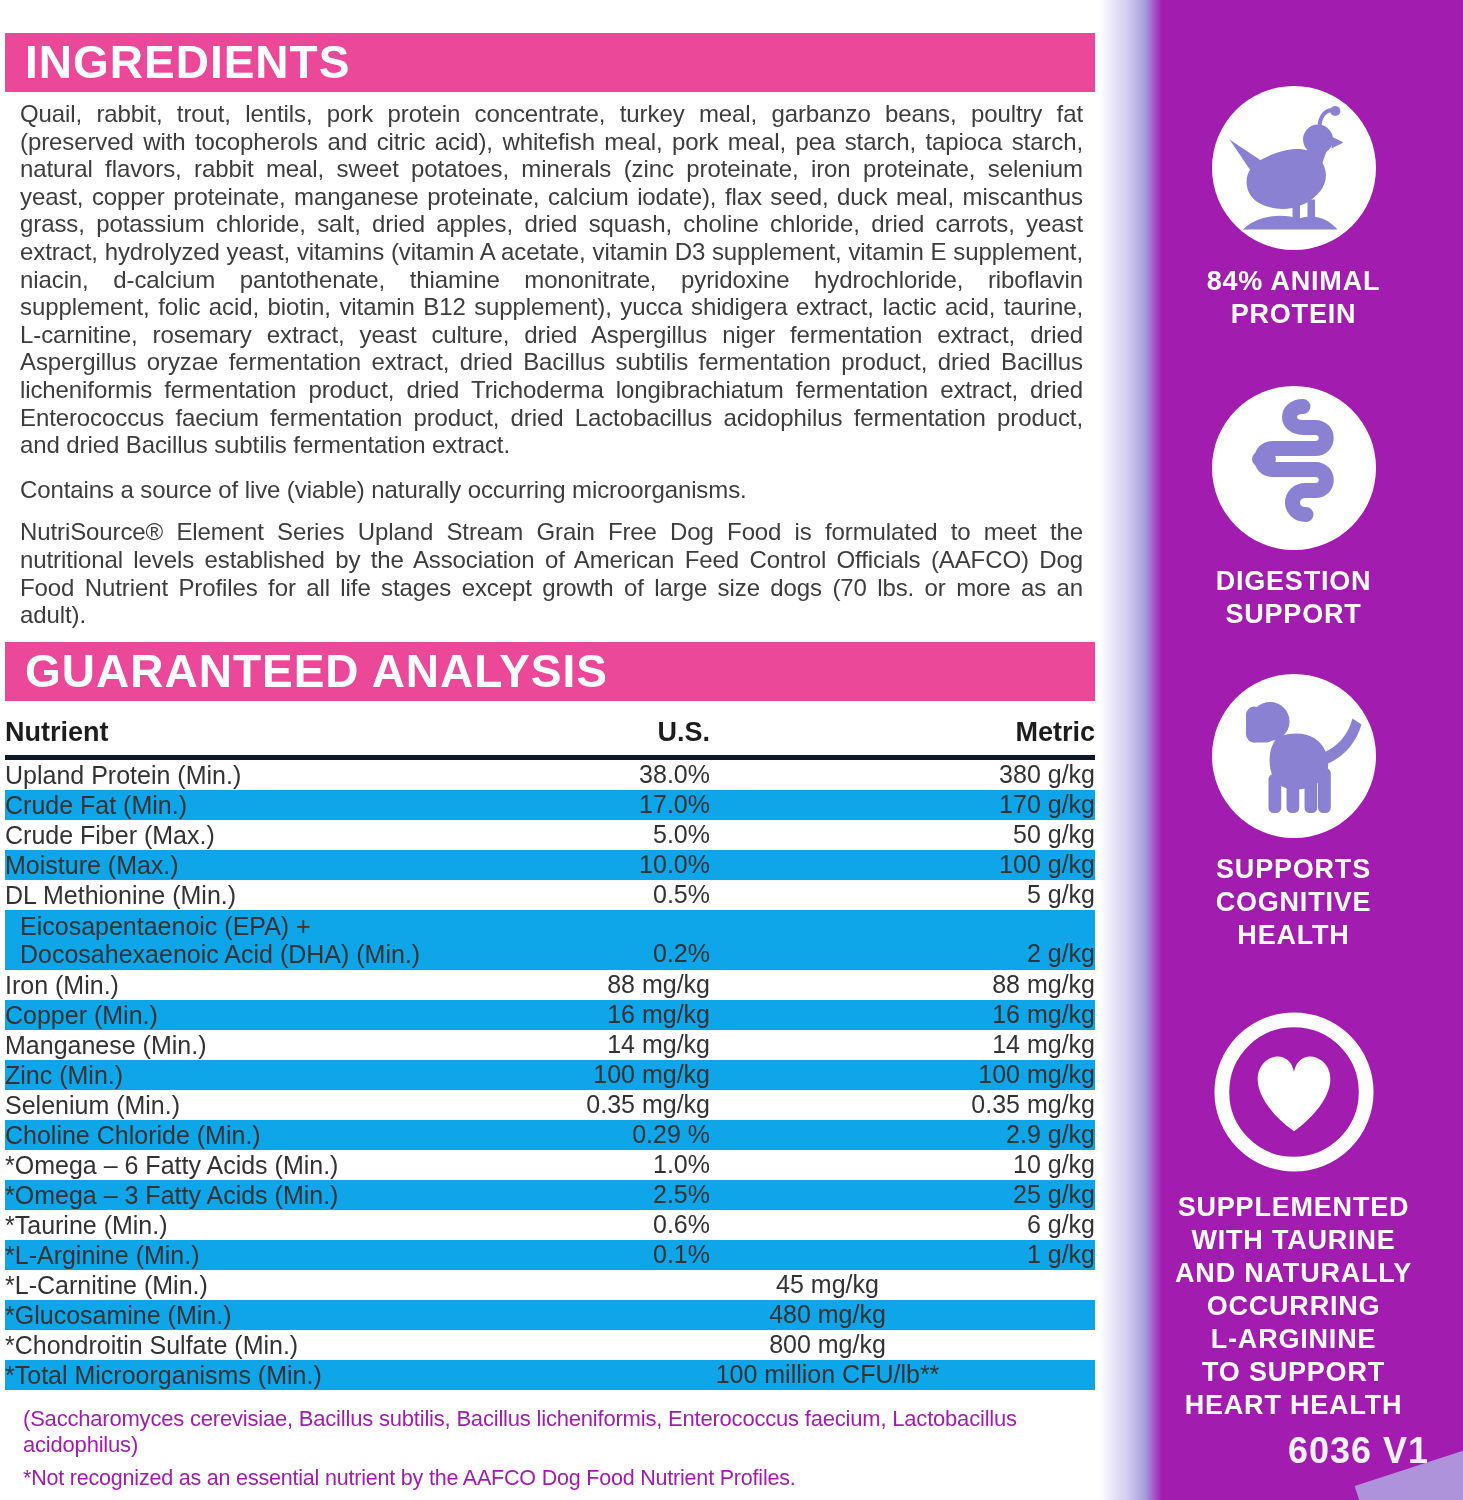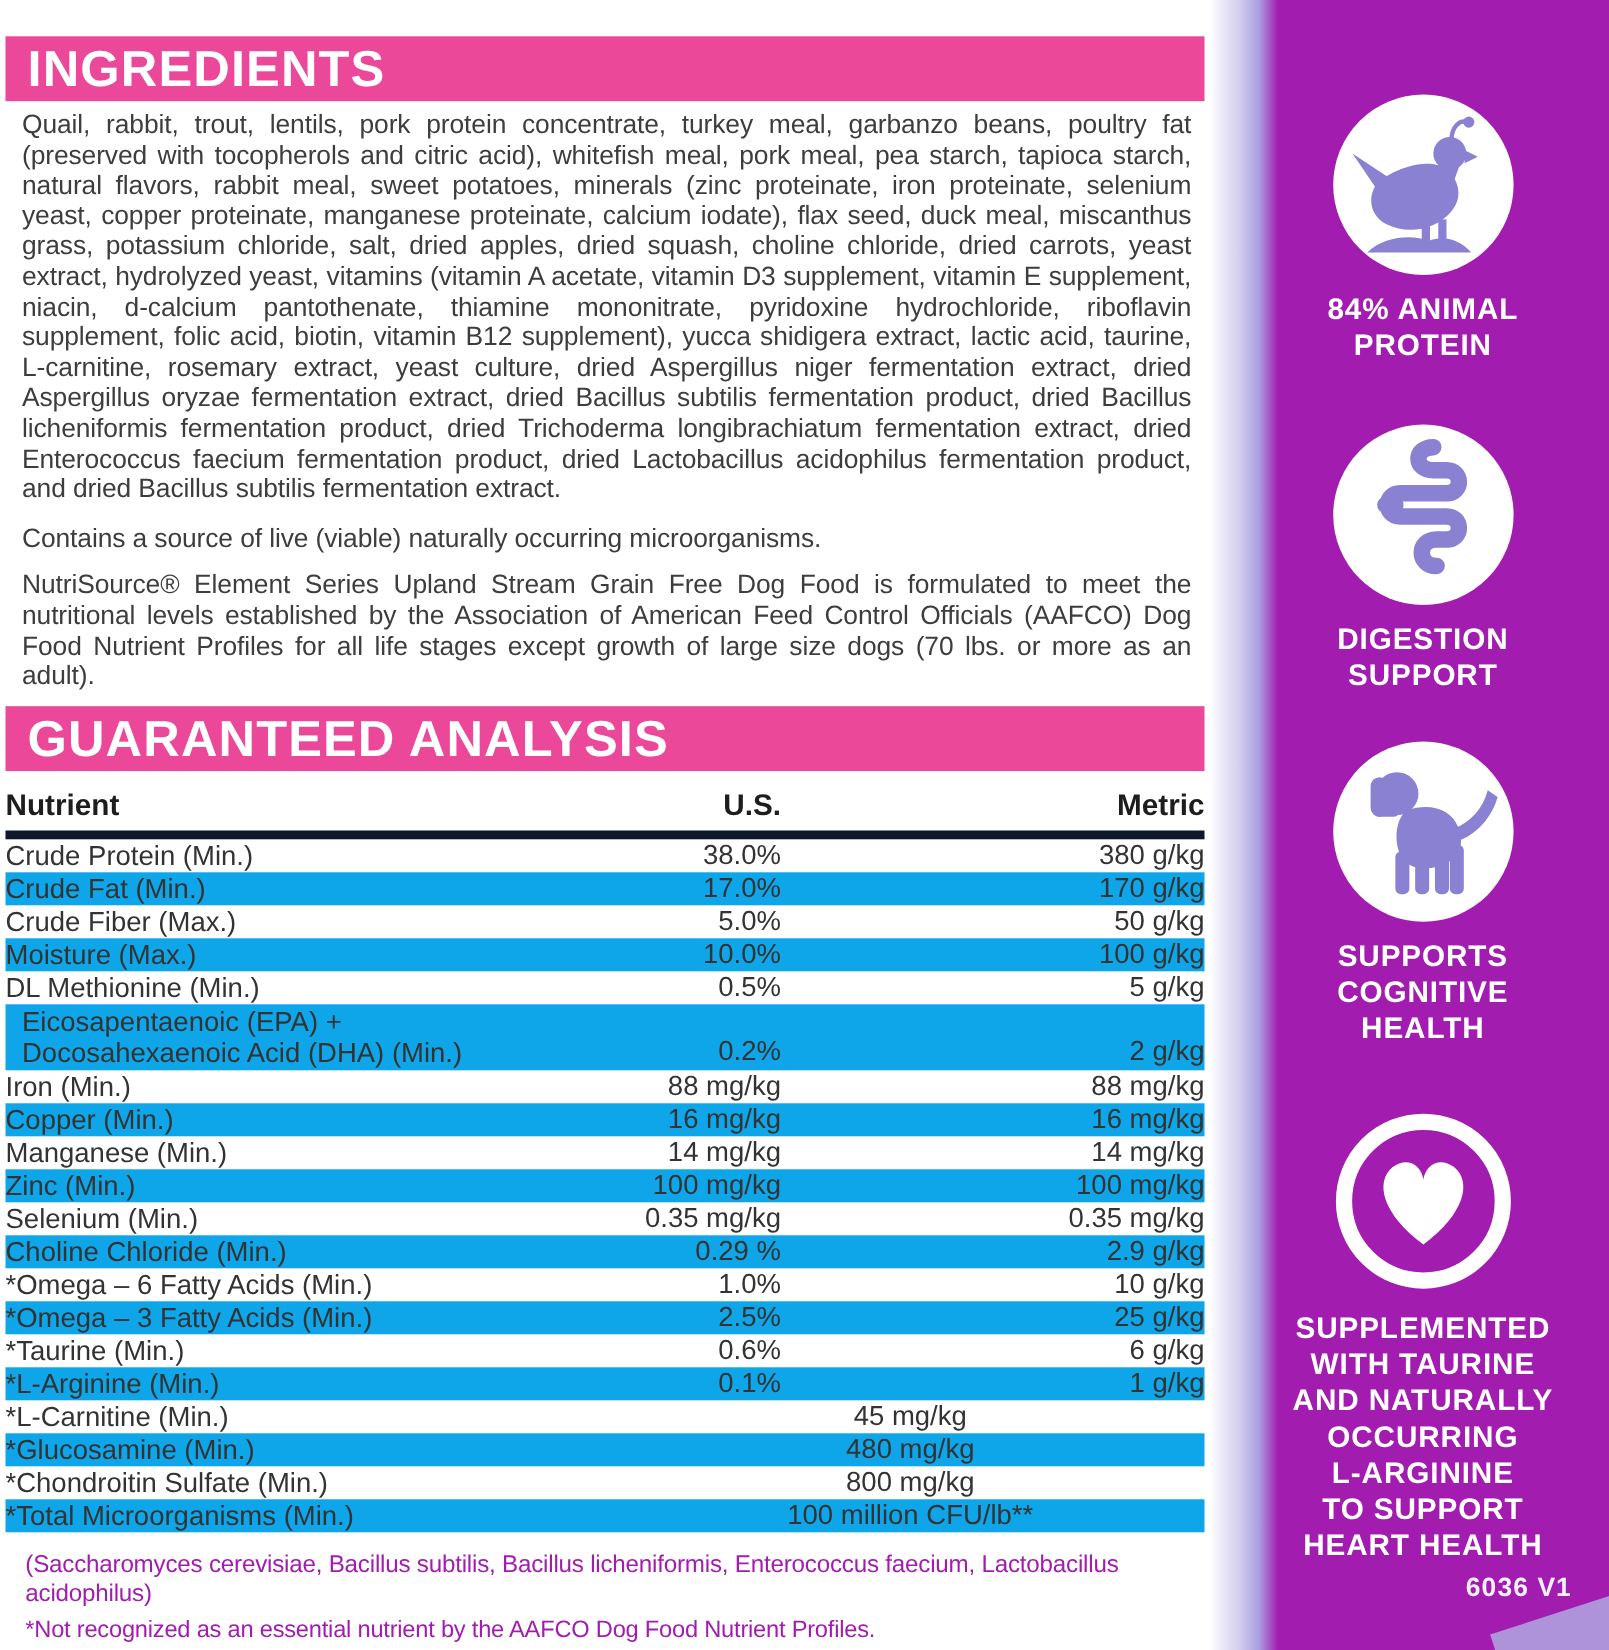--- a/index.html
+++ b/index.html
@@ -25,21 +25,21 @@
   .p-micro{margin-top:17px;}
   .p-aafco{margin-top:15px;margin-bottom:13px;}
 
   
   table.ga{
     width:100%;border-collapse:collapse;margin-top:12px;
     color:#333;font-size:25px;
   }
   table.ga th{
     font-size:27px;font-weight:700;color:#1d1d1d;
-    border-bottom:8px solid #0f172a;padding:4px 0 7px 0;
+    border-bottom:5px solid #0f172a;padding:4px 0 7px 0;
   }
   th.h-nutrient{text-align:left;padding-left:28px;}
   th.h-us{text-align:right;}
   th.h-metric{text-align:right;padding-right:12px;}
   table.ga td{height:30px;padding:0;vertical-align:middle;}
   td.nutrient{padding-left:28px;white-space:pre-line;line-height:28px;}
   td.us{text-align:right;}
   td.metric{text-align:right;padding-right:12px;}
   td.combined{text-align:center;padding-left:95px;}
   tr.striped{background:#0ea5e9;}
@@ -74,21 +74,21 @@
     color:#fff;font-weight:700;font-size:27px;line-height:33px;
     letter-spacing:0.8px;white-space:pre-line;margin-top:15px;
   }
   .badge-1{top:86px;}
   .badge-2{top:386px;}
   .badge-3{top:674px;}
   .badge-4{top:1010px;}
   .badge-4 .badge-label{margin-top:17px;}
   .sidebar-code{
     position:absolute;top:1430px;right:34px;color:#f3f1fc;
-    font-size:24px;font-weight:700;letter-spacing:1px;
+    font-size:36px;font-weight:700;letter-spacing:1px;
   }
 </style>
 </head>
 <body>
 
 <div class="content">
 
   <div class="section-bar bar-ingredients">
     <span>INGREDIENTS</span>
   </div>
@@ -111,21 +111,21 @@
     </colgroup>
     <thead>
       <tr>
         <th class="h-nutrient">Nutrient</th>
         <th class="h-us">U.S.</th>
         <th class="h-metric">Metric</th>
       </tr>
     </thead>
     <tbody id="ga-body">
         <tr>
-          <td class="nutrient">Crude Protein (Min.)</td>
+          <td class="nutrient">Upland Protein (Min.)</td>
           <td class="us">38.0%</td>
           <td class="metric">380 g/kg</td>
         </tr>
         <tr class="striped">
           <td class="nutrient">Crude Fat (Min.)</td>
           <td class="us">17.0%</td>
           <td class="metric">170 g/kg</td>
         </tr>
         <tr>
           <td class="nutrient">Crude Fiber (Max.)</td>

